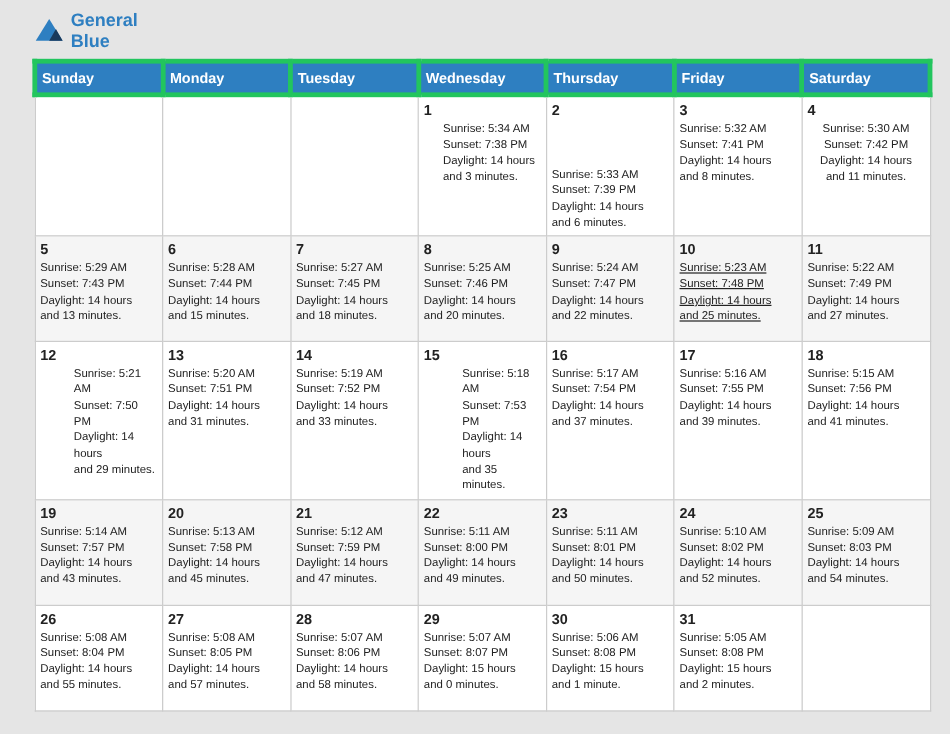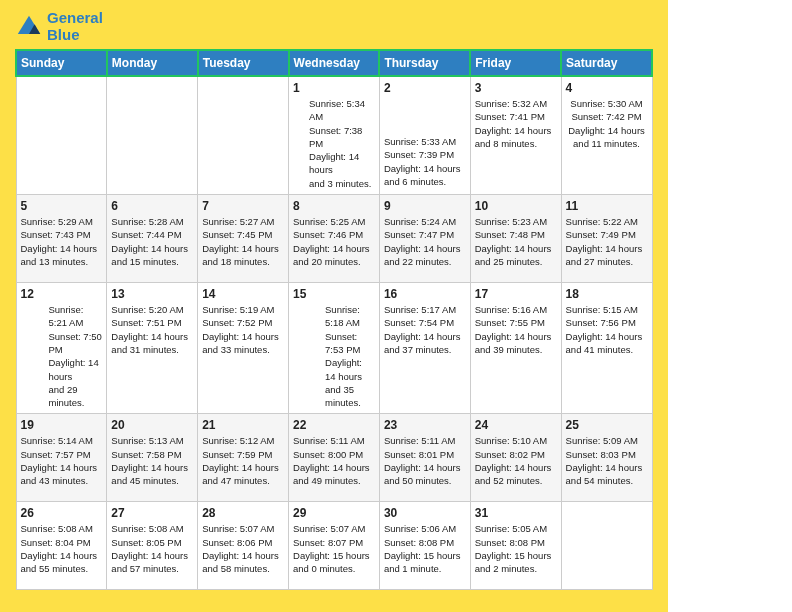--- a/index.html
+++ b/index.html
@@ -4,24 +4,24 @@
   <style>
     * { box-sizing: border-box; margin: 0; padding: 0; }
     body {
       font-family: Arial, sans-serif;
       background: #fff;
       width: 792px;
       min-height: 612px;
       padding: 0;
     }
     .page {
-      width: 668px;
+      width: 792px;
       min-height: 612px;
-      background: #fde047;
-      padding: 10px 15px 15px 15px;
+      background: #e5e5e5;
+      padding: 10px 15px 15px 27px;
     }
     .header {
       display: flex;
       justify-content: space-between;
       align-items: flex-start;
       margin-bottom: 6px;
     }
     .logo {
       display: flex;
       align-items: center;
@@ -59,21 +59,21 @@
       border-collapse: collapse;
       table-layout: fixed;
     }
     .calendar thead th {
       background: #2e7fc1;
       color: #fff;
       font-size: 12px;
       font-weight: bold;
       padding: 5px 4px;
       text-align: left;
-      border: 2px solid #22c55e;
+      border: 4px solid #22c55e;
     }
     .calendar tbody td {
       border: 1px solid #ccc;
       vertical-align: top;
       padding: 4px 4px 4px 4px;
       font-size: 10px;
       color: #222;
       height: 88px;
       background: #fff;
     }
@@ -194,21 +194,21 @@
           </td>
           <td>
             <span class="day-number">9</span>
             <div class="day-info" style="white-space: pre-line;">Sunrise: 5:24 AM
 Sunset: 7:47 PM
 Daylight: 14 hours
 and 22 minutes.</div>
           </td>
           <td>
             <span class="day-number">10</span>
-            <div class="day-info" style="white-space: pre-line;">Sunrise: 5:23 AM
+            <div class="day-info" style="white-space: pre-line; text-decoration: underline;">Sunrise: 5:23 AM
 Sunset: 7:48 PM
 Daylight: 14 hours
 and 25 minutes.</div>
           </td>
           <td>
             <span class="day-number">11</span>
             <div class="day-info" style="white-space: pre-line;">Sunrise: 5:22 AM
 Sunset: 7:49 PM
 Daylight: 14 hours
 and 27 minutes.</div>

